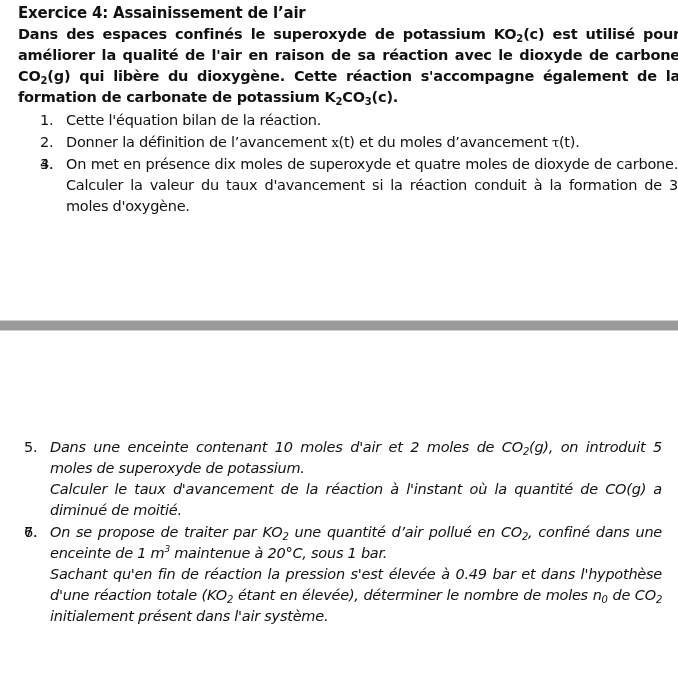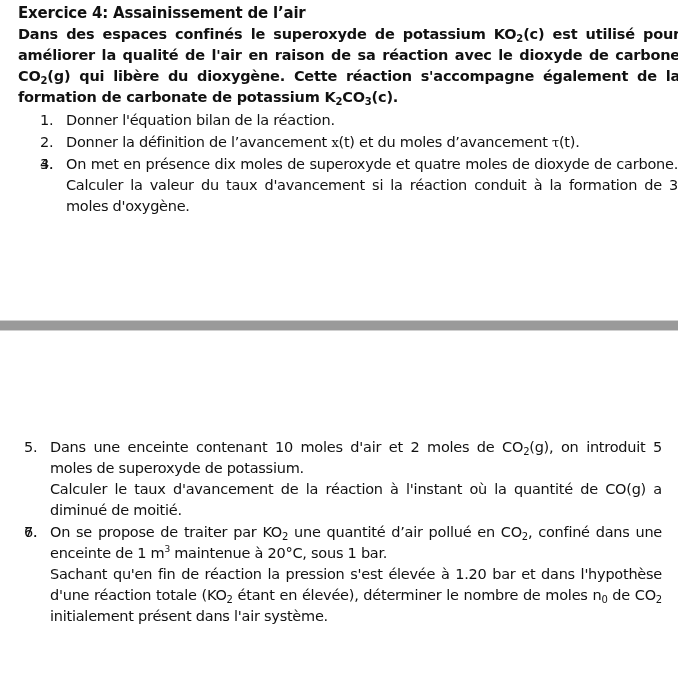--- a/index.html
+++ b/index.html
@@ -16,40 +16,40 @@
   .intro {
     position: absolute; left: 2px; top: 24px; width: 662px;
     line-height: 21px; text-align: justify; letter-spacing: -0.2px; font-weight: bold;
   }
   .q-list { position: absolute; left: 0; width: 678px; margin: 0; padding: 0; list-style: none; }
   .q-list.top { top: 110px; }
   .q-list.bottom { top: 107px; }
   .q-item { position: relative; padding-left: 50px; width: 612px; line-height: 21px;
     text-align: justify; letter-spacing: -0.25px; margin-bottom: 1px; }
   .q-num { position: absolute; left: 24px; top: 0; }
-  .q-para { display: block; }
+  .q-para { display: block; font-style: italic; }
   sub { font-size: 10px; vertical-align: -3px; line-height: 0; }
   sup { font-size: 9px; vertical-align: 6px; line-height: 0; }
   .divider {
     position: absolute; left: 0; top: 320px; width: 678px; height: 9px;
     background: #9a9a9a; border-top: 1px solid #d0d0d0; border-bottom: 1px solid #d0d0d0;
   }
   .serif-sym { font-family: "DejaVu Serif", serif; font-size: 13px; }
 </style>
 </head>
 <body>
 
 <div class="page-top">
   <div class="title">Exercice  4: Assainissement de l’air</div>
   <div class="intro"><span>Dans des espaces confinés le superoxyde de potassium KO</span><sub>2</sub><span>(c) est utilisé pour améliorer la qualité de l'air en raison de sa réaction avec le dioxyde de carbone CO</span><sub>2</sub><span>(g) qui libère du dioxygène. Cette réaction s'accompagne également de la formation de carbonate de potassium K</span><sub>2</sub><span>CO</span><sub>3</sub><span>(c).</span></div>
 
   <ol class="q-list top">
     <li class="q-item">
       <span class="q-num">1.</span>
-      <span>Donner l'équation bilan de la réaction.</span>
+      <span>Cette l'équation bilan de la réaction.</span>
     </li>
     <li class="q-item">
       <span class="q-num">2.</span>
       <span>Donner la définition de l’avancement </span><span class="serif-sym">x</span><span>(t) et du moles d’avancement </span><span class="serif-sym">τ</span><span>(t).</span>
     </li>
     <li class="q-item">
       <span class="q-num">3.</span>
     </li>
     <li class="q-item">
       <span class="q-num">4.</span>
@@ -66,16 +66,16 @@
       <span class="q-num">5.</span>
       <span class="q-para"><span>Dans une enceinte contenant 10 moles d'air et 2 moles de CO</span><sub>2</sub><span>(g), on introduit 5 moles de superoxyde de potassium.</span></span>
       <span class="q-para">Calculer le taux d'avancement de la réaction à l'instant où la quantité de CO(g) a diminué de moitié.</span>
     </li>
     <li class="q-item">
       <span class="q-num">6.</span>
     </li>
     <li class="q-item">
       <span class="q-num">7.</span>
       <span class="q-para"><span>On se propose de traiter par KO</span><sub>2</sub><span> une quantité d’air pollué en CO</span><sub>2</sub><span>, confiné dans une enceinte de 1 m</span><sup>3</sup><span> maintenue à 20°C, sous 1 bar.</span></span>
-      <span class="q-para"><span>Sachant qu'en fin de réaction la pression s'est élevée à 1.20 bar et dans l'hypothèse d'une réaction totale (KO</span><sub>2</sub><span> étant en élevée), déterminer le nombre de moles n</span><sub>0</sub><span> de CO</span><sub>2</sub><span> initialement présent dans l'air système.</span></span>
+      <span class="q-para"><span>Sachant qu'en fin de réaction la pression s'est élevée à 0.49 bar et dans l'hypothèse d'une réaction totale (KO</span><sub>2</sub><span> étant en élevée), déterminer le nombre de moles n</span><sub>0</sub><span> de CO</span><sub>2</sub><span> initialement présent dans l'air système.</span></span>
     </li>
   </ol>
 </div>
 
 </body></html>

